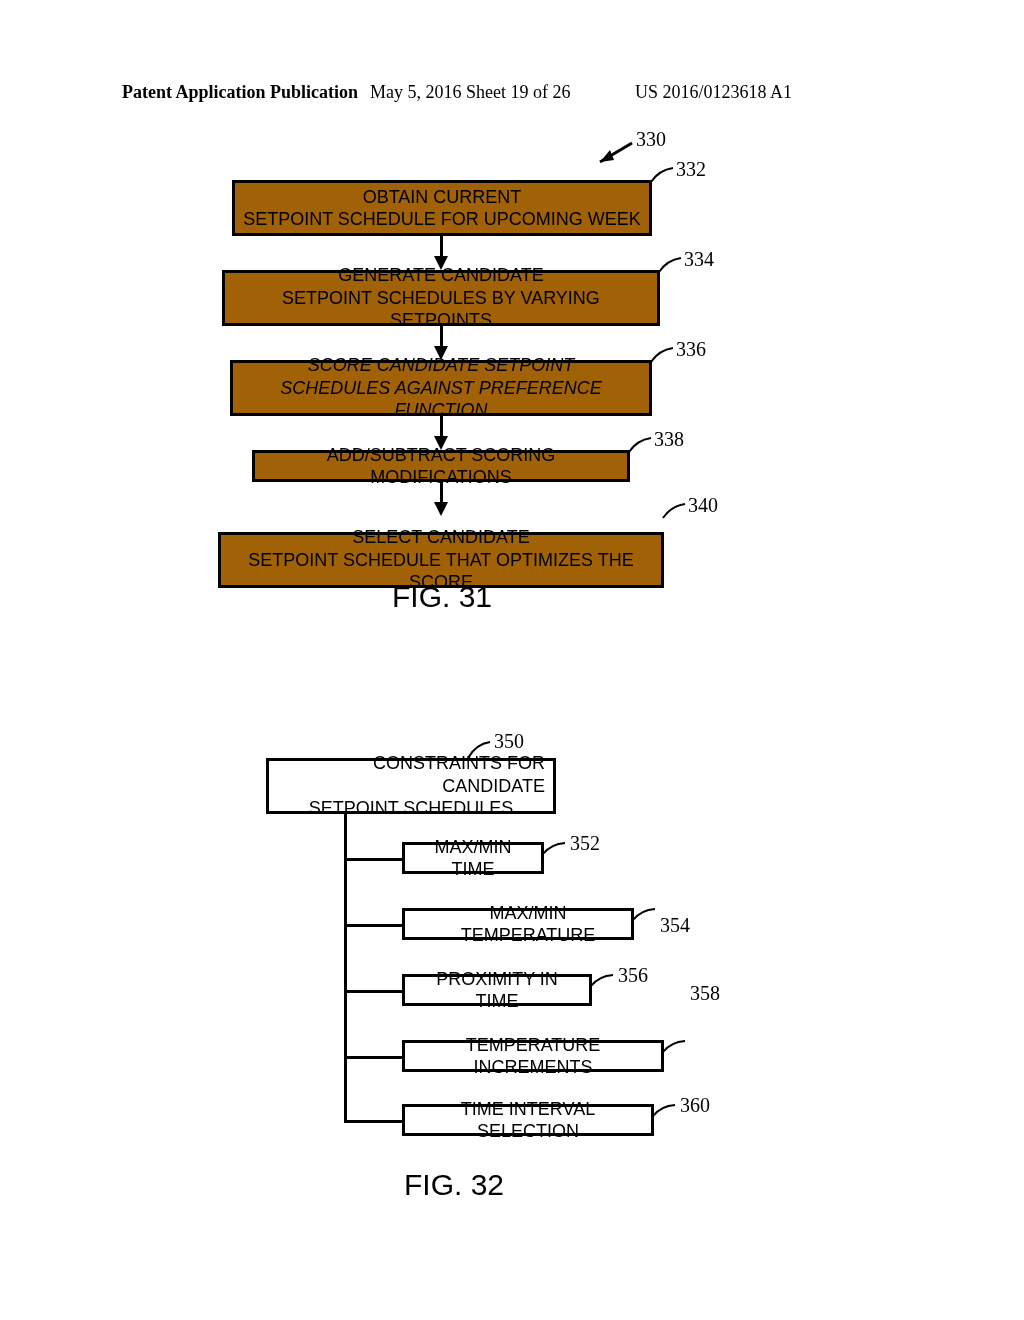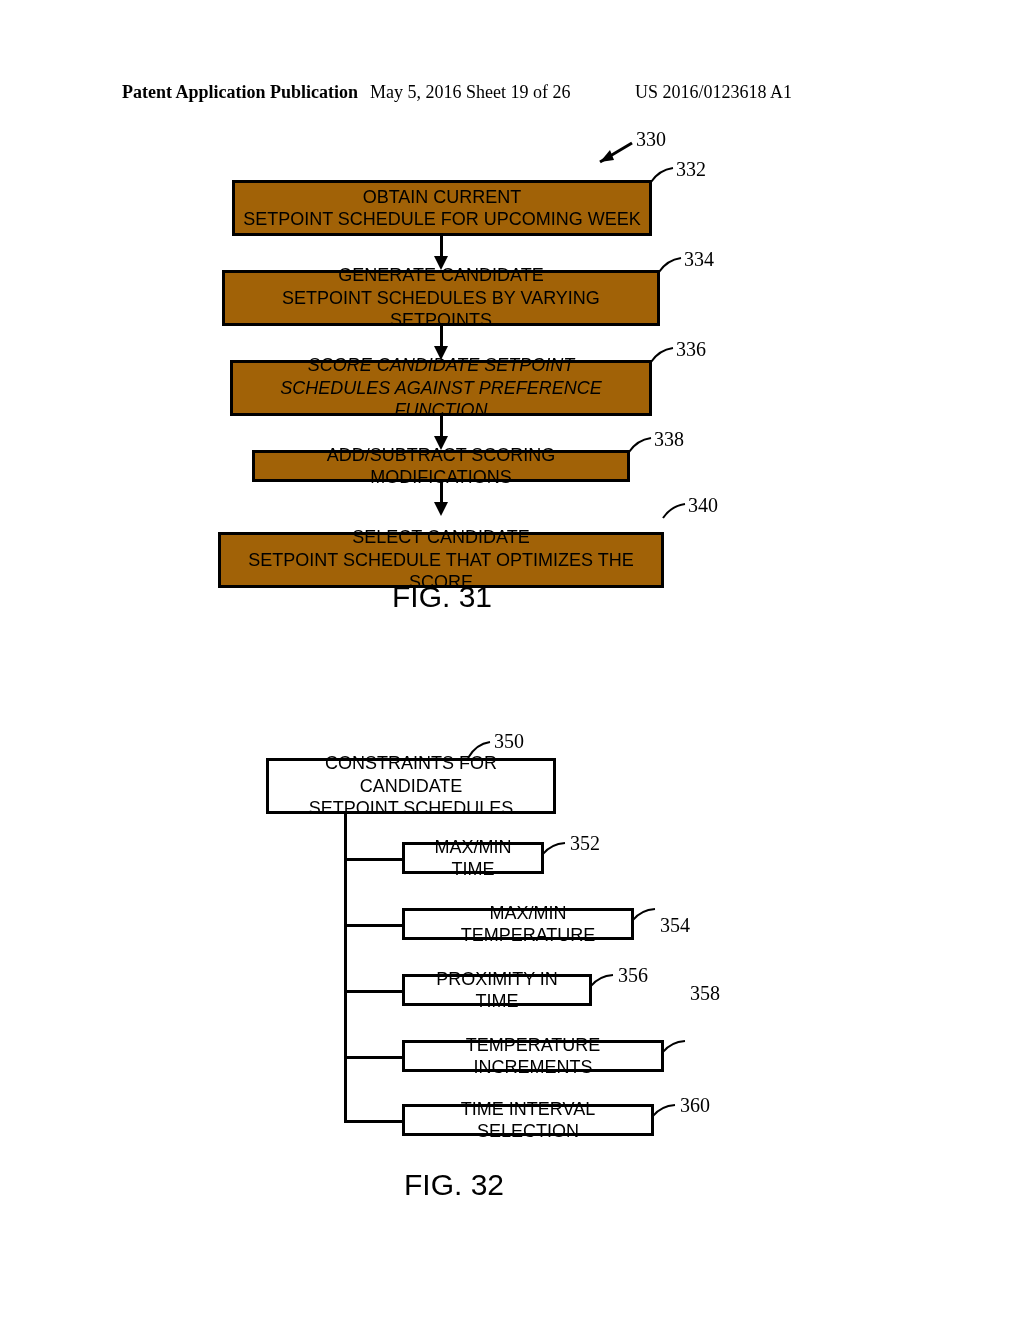--- a/index.html
+++ b/index.html
@@ -160,21 +160,21 @@
   <span>SELECT CANDIDATE</span>
   <span>SETPOINT SCHEDULE THAT OPTIMIZES THE SCORE</span>
 </div>
 <svg class="leader" style="left:663px; top:500px;" width="30" height="20">
   <path d="M 0 18 Q 8 6 22 4" stroke="#000" stroke-width="2" fill="none"></path>
 </svg>
 <div class="ref-label" style="left:688px; top:494px;">340</div>
 
 <div class="fig-caption" style="left:392px; top:580px;">FIG. 31</div>
 
-<div class="tree-box" style="left:266px; top:758px; width:290px; height:56px; flex-direction:column;">
+<div class="tree-box" style="left:266px; top:758px; width:290px; height:56px; flex-direction:column;text-align:right;">
   <span>CONSTRAINTS FOR CANDIDATE</span>
   <span>SETPOINT SCHEDULES</span>
 </div>
 <svg class="leader" style="left:468px; top:738px;" width="30" height="22">
   <path d="M 0 20 Q 8 6 22 4" stroke="#000" stroke-width="2" fill="none"></path>
 </svg>
 <div class="ref-label" style="left:494px; top:730px;">350</div>
 
 <div class="tree-line" style="left:344px; top:814px; width:3px; height:308px;"></div>
 

